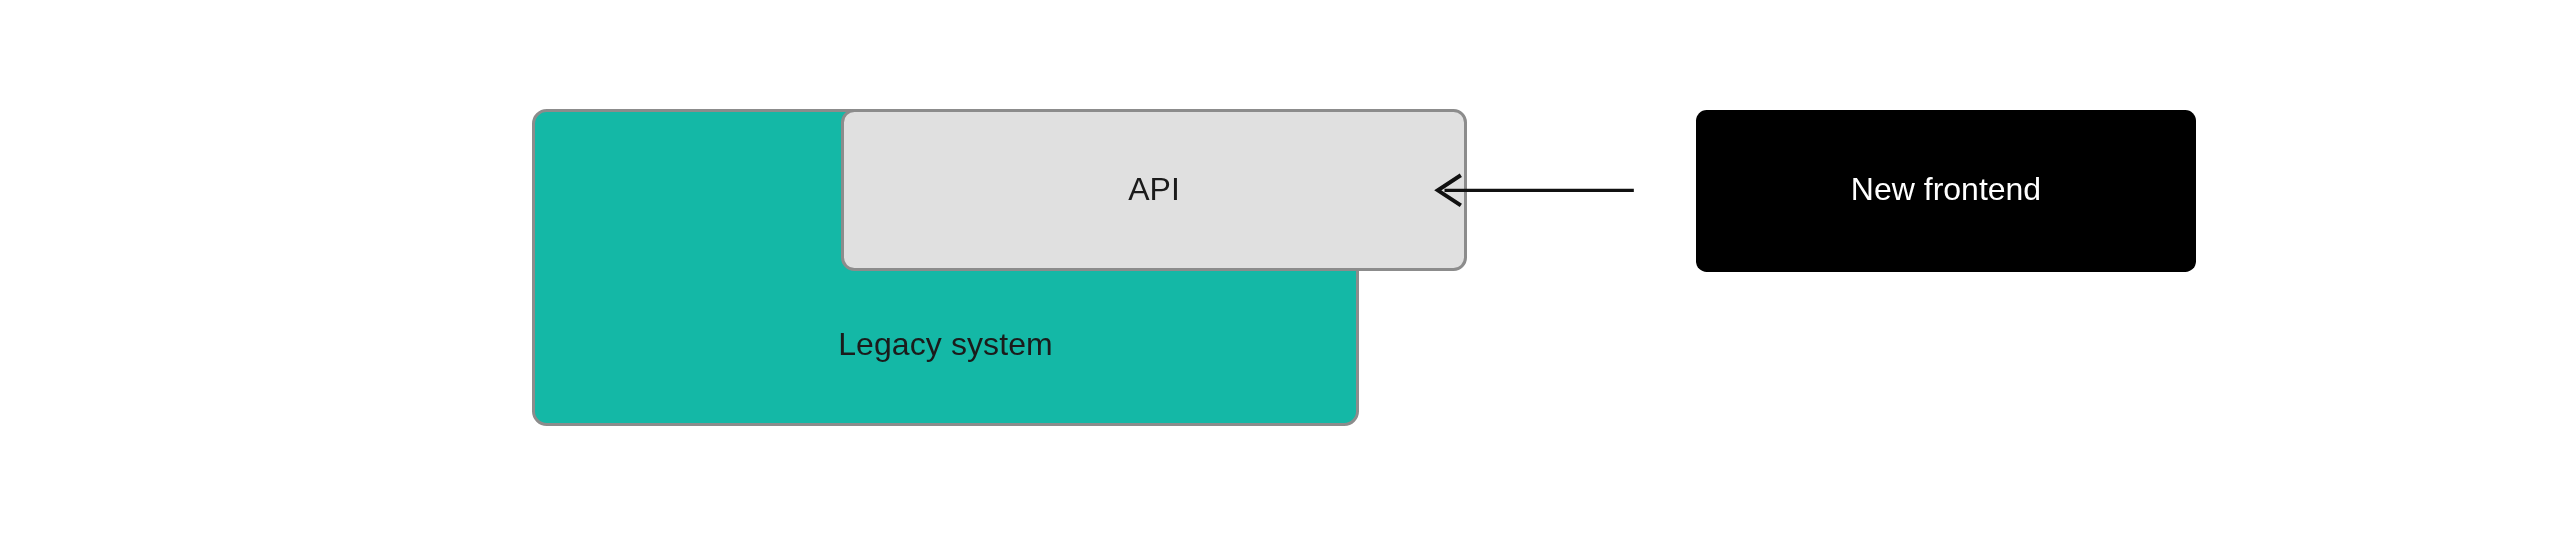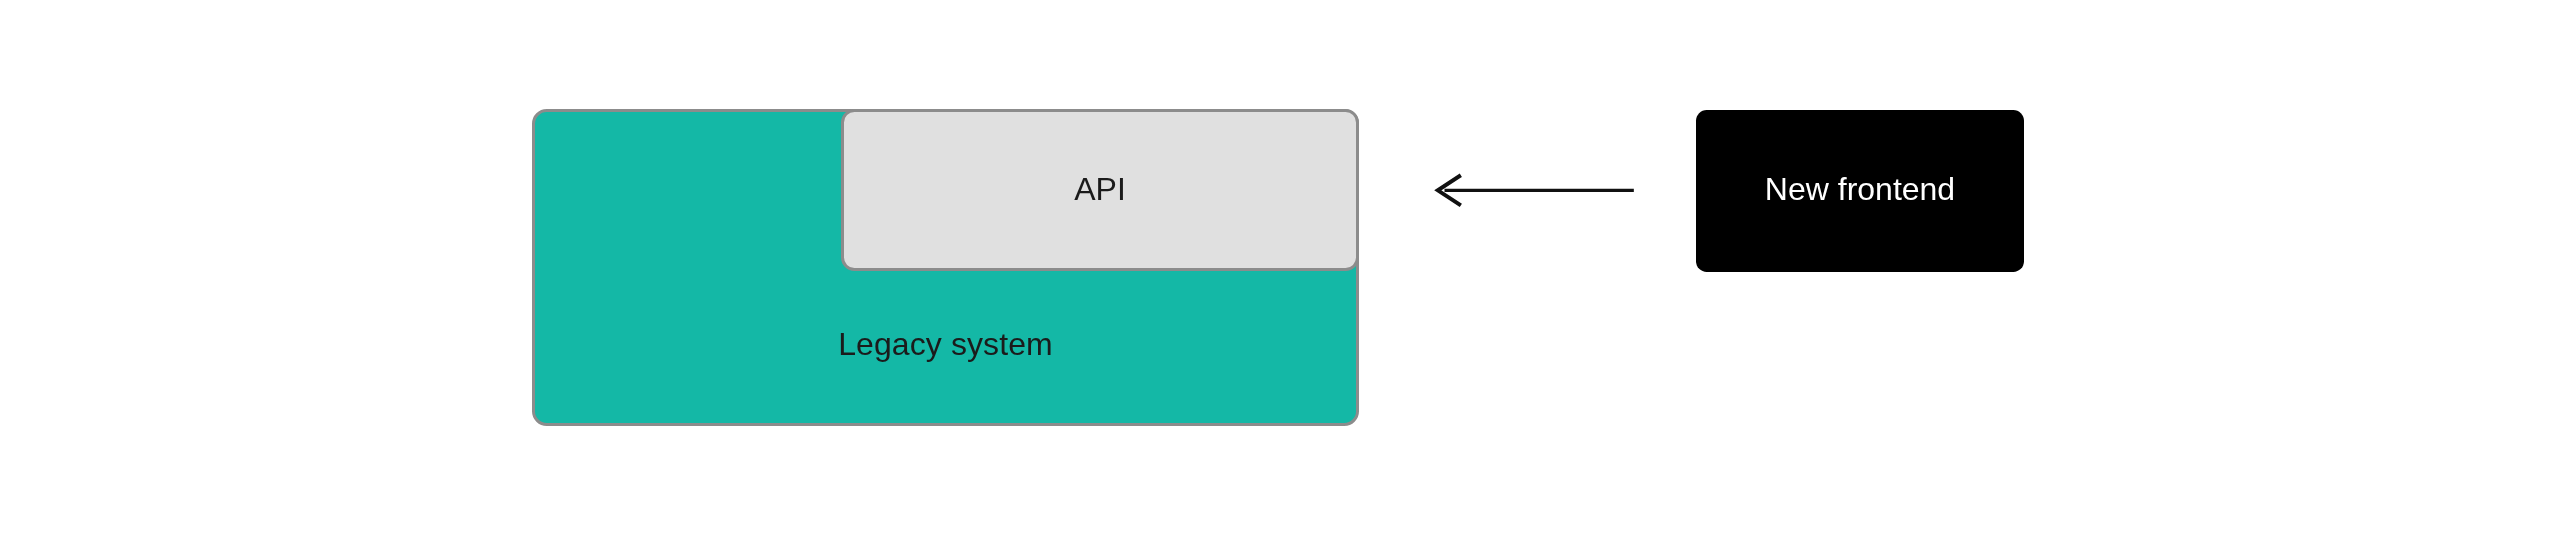--- a/index.html
+++ b/index.html
@@ -73,21 +73,21 @@
     line-height: 1.12;
     color: #1b1b1b;
     white-space: pre-line;
   }
 
   
   .api-box {
     position: absolute;
     left: 841px;
     top: 109px;
-    width: 518px;
+    width: 626px;
     height: 162px;
     box-sizing: border-box;
     border: 3.4px solid #8c8c8c;
     border-radius: 13.4px;
     background: #e0e0e0;
     z-index: 4;
   }
   .api-label {
     position: absolute;
     left: 0;
@@ -114,21 +114,21 @@
     width: 215px;
     height: 36px;
     overflow: visible;
   }
 
   
   .new-frontend-box {
     position: absolute;
     left: 1696px;
     top: 110px;
-    width: 328px;
+    width: 500px;
     height: 162px;
     box-sizing: border-box;
     border-radius: 10.7px;
     background: #000000;
     z-index: 5;
   }
   .new-frontend-label {
     position: absolute;
     left: 0;
     right: 0;

